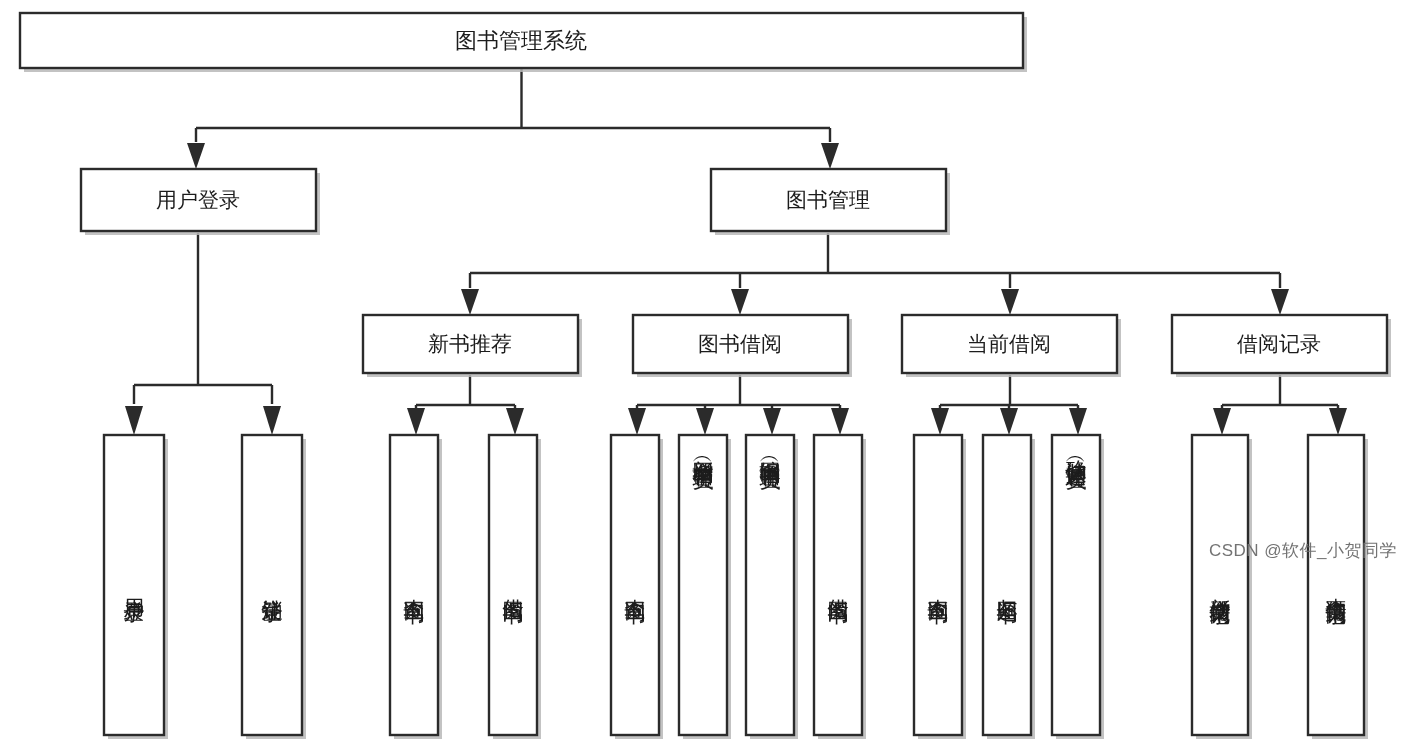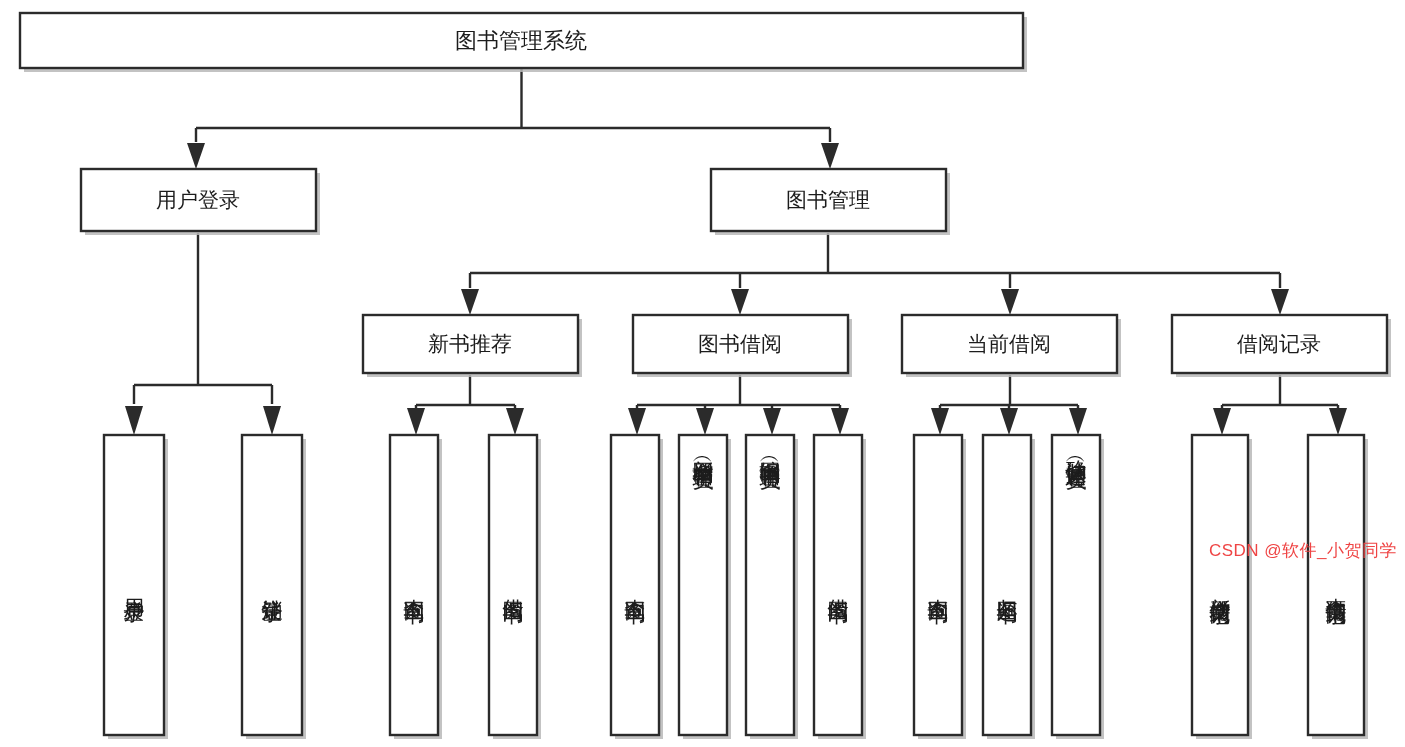--- a/index.html
+++ b/index.html
@@ -73,21 +73,21 @@
     text-align: center;
     white-space: nowrap;
     pointer-events: none;
   }
   .watermark {
     position: absolute;
     right: 8px;
     bottom: 4px;
     font-family: "Liberation Sans", "DejaVu Sans", sans-serif;
     font-size: 17px;
-    color: #ef4444;
+    color: #737373;
     white-space: nowrap;
     letter-spacing: 0.5px;
     text-align: center;
   }
 </style>
 </head>
 <body>
 
 <div id="diagram-root">
 

